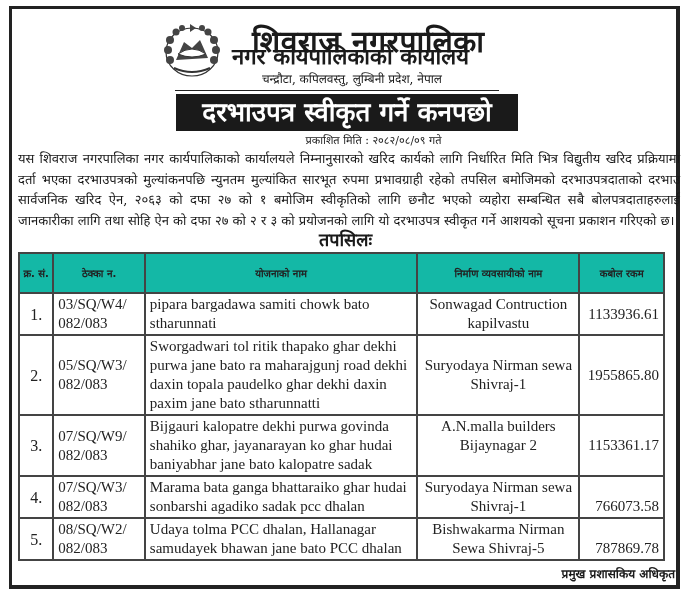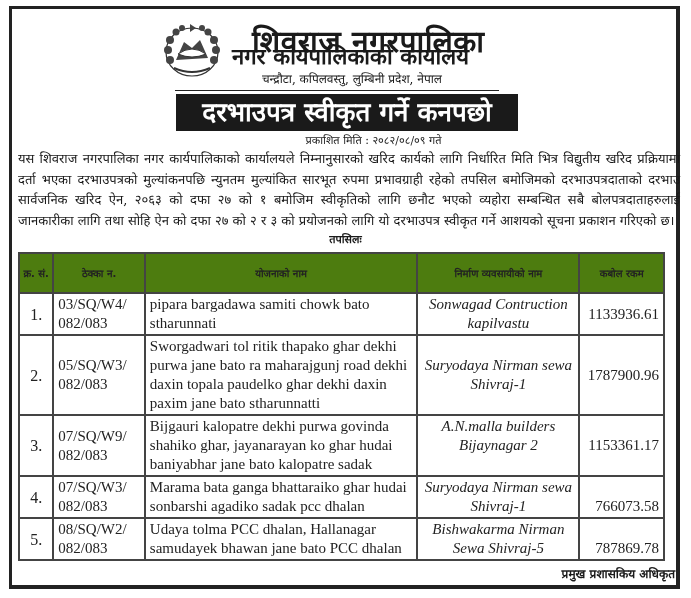--- a/index.html
+++ b/index.html
@@ -9,30 +9,30 @@
            border:3px solid #222; border-right-width:4px; border-bottom-width:4px; box-sizing:border-box; }
   .logo { position:absolute; left:160px; top:20px; width:64px; height:60px; }
   .title1 { position:absolute; left:252px; top:8px; font-size:30px; font-weight:bold; line-height:36px; letter-spacing:0.5px;margin-top:16px; }
   .title2 { position:absolute; left:232px; top:38px; font-size:22px; font-weight:bold; line-height:36px; }
   .address { position:absolute; left:262px; top:72px; font-size:12px; line-height:14px; }
   .rule { position:absolute; left:175px; top:90px; width:324px; height:0; border-top:1px solid #222; }
   .banner { position:absolute; left:176px; top:94px; width:342px; height:37px; background:#1a1a1a;
             color:#ffffff; font-size:26px; font-weight:bold; text-align:center; line-height:37px; }
   .pubdate { position:absolute; left:0; width:691px; top:134px; text-align:center; font-size:11px; line-height:14px;padding-left:28px; }
   .para { position:absolute; left:18px; top:149px; width:662px; font-size:13px; line-height:20.6px; text-align:justify; }
-  .tapsil { position:absolute; left:0; width:691px; top:231px; text-align:center; font-size:11px; font-weight:bold; line-height:18px; }
+  .tapsil { position:absolute; left:0; width:691px; top:231px; text-align:center; font-size:18px; font-weight:bold; line-height:18px; }
   table.list { position:absolute; left:18px; top:252px; width:647px; border-collapse:collapse;
                font-family:"Liberation Serif", serif; font-size:15px; color:#222; }
-  table.list th { background:#4d7c0f; font-family:"DejaVu Sans", sans-serif; font-size:10px; font-weight:bold;
+  table.list th { background:#14b8a6; font-family:"DejaVu Sans", sans-serif; font-size:10px; font-weight:bold;
                   border:2px solid #444; height:38px; padding:0 3px; }
   table.list td { border:2px solid #444; padding:1px 4px; line-height:19px; vertical-align:middle; }
   table.list td.sn { text-align:center; width:23px; font-size:16px; }
   table.list td.code { width:78px; }
   table.list td.proj { width:252px; }
-  table.list td.contr { text-align:center; width:146px;font-style:italic; }
+  table.list td.contr { text-align:center; width:146px; }
   table.list td.amt { text-align:right; width:64px; }
   table.list td.amt.bottom { vertical-align:bottom; }
   table.list td.contr.top { vertical-align:top;margin-left:12px; }
   .signature { position:absolute; right:16px; top:566px; font-size:12px; font-weight:bold; line-height:16px; }
 </style>
 </head>
 <body>
 
 <div class="frame"></div>
 
@@ -84,21 +84,21 @@
       <td class="code">03/SQ/W4/ 082/083</td>
       <td class="proj">pipara bargadawa samiti chowk bato stharunnati</td>
       <td class="contr">Sonwagad Contruction kapilvastu</td>
       <td class="amt">1133936.61</td>
     </tr>
     <tr>
       <td class="sn">2.</td>
       <td class="code">05/SQ/W3/ 082/083</td>
       <td class="proj">Sworgadwari tol ritik thapako ghar dekhi purwa jane bato ra maharajgunj road dekhi daxin topala paudelko ghar dekhi daxin paxim jane bato stharunnatti</td>
       <td class="contr">Suryodaya Nirman sewa Shivraj-1</td>
-      <td class="amt">1787900.96</td>
+      <td class="amt">1955865.80</td>
     </tr>
     <tr>
       <td class="sn">3.</td>
       <td class="code">07/SQ/W9/ 082/083</td>
       <td class="proj">Bijgauri kalopatre dekhi purwa govinda shahiko ghar, jayanarayan ko ghar hudai baniyabhar jane bato kalopatre sadak</td>
       <td class="contr top">A.N.malla builders Bijaynagar 2</td>
       <td class="amt">1153361.17</td>
     </tr>
     <tr>
       <td class="sn">4.</td>

